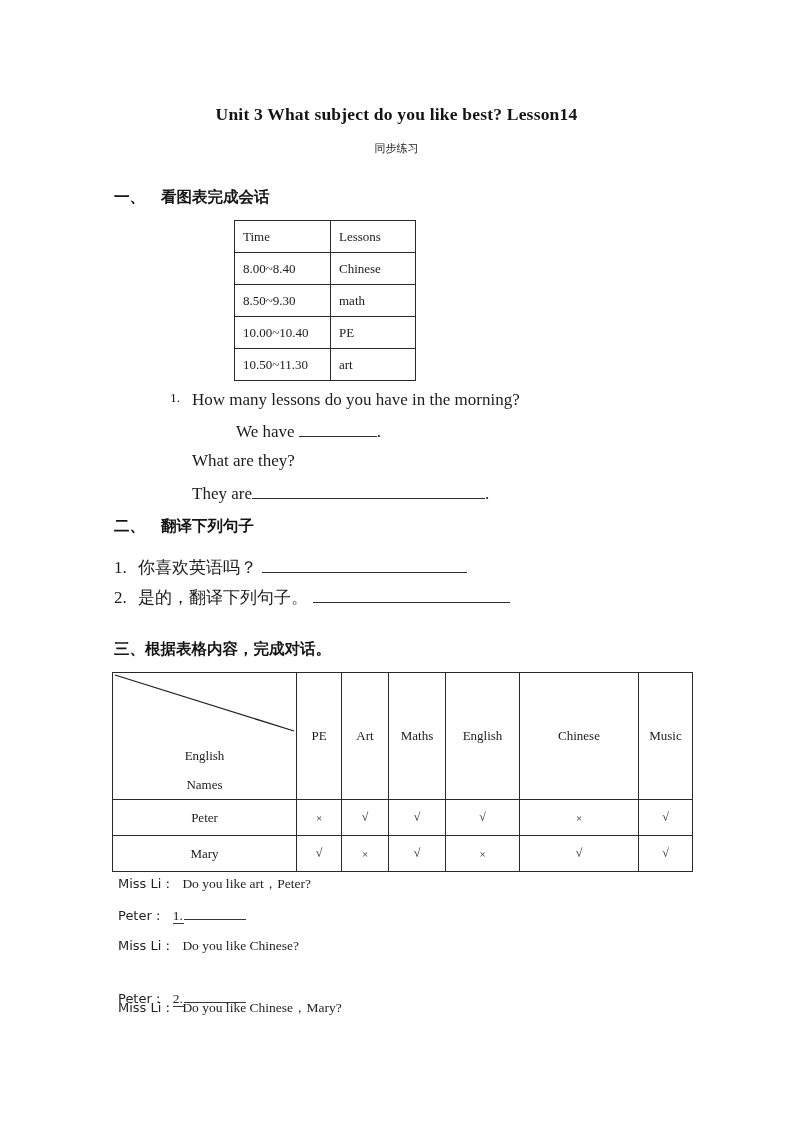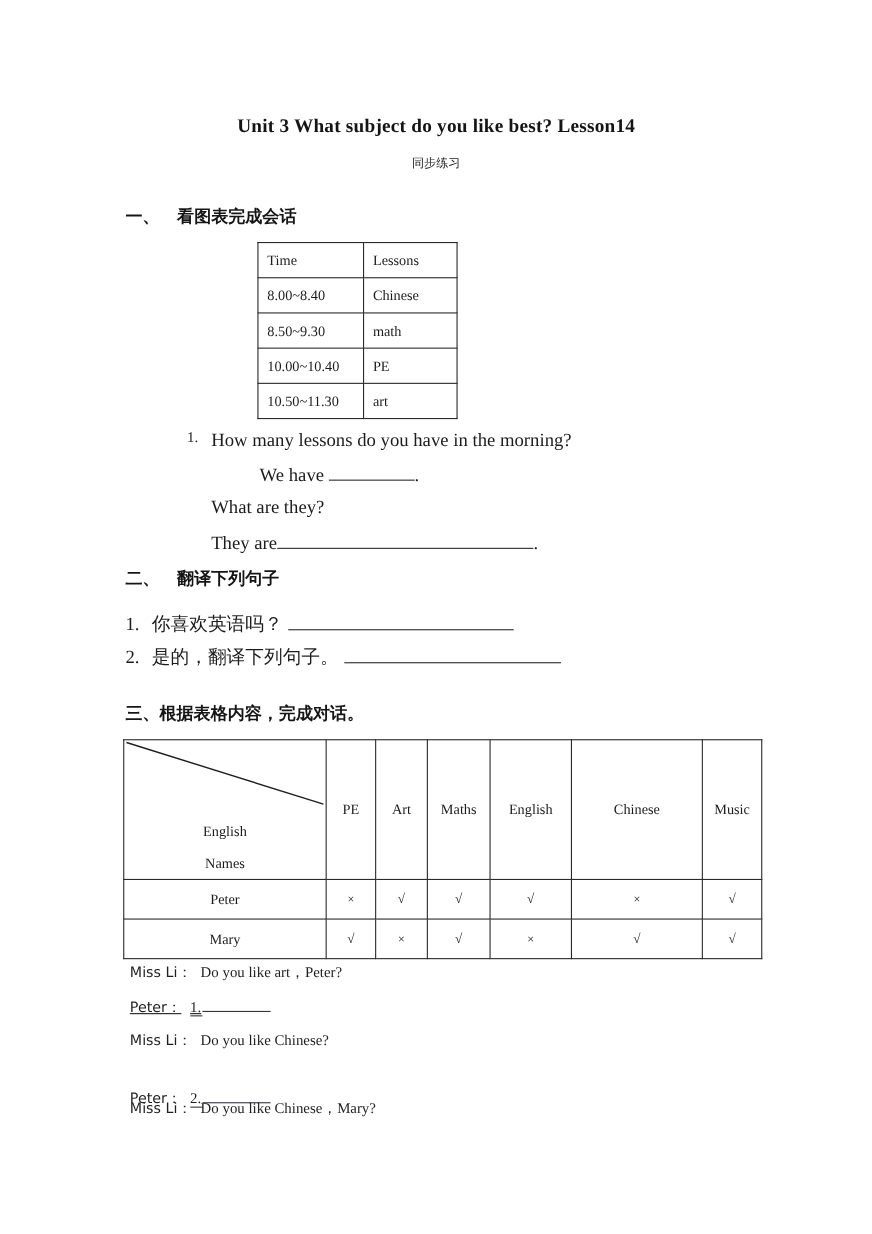--- a/index.html
+++ b/index.html
@@ -184,21 +184,21 @@
     position: absolute;
     left: 118px;
     font-size: 13px;
     color: #1f1f1f;
     white-space: nowrap;
     font-family: "DejaVu Sans", "Liberation Sans", sans-serif;
   }
   .dlg .speaker { font-family: "DejaVu Sans", "Liberation Sans", sans-serif; }
   .dlg .utter { margin-left: 8px; font-family: "Liberation Serif", serif; font-size: 13.5px; }
   .d1 { top: 875px; }
-  .d2 { top: 906px; text-decoration: underline; }
+  .d2 { top: 906px; }
   .d3 { top: 937px; }
   .d4 { top: 968px; margin-top: 21px; }
   .d5 { top: 999px; }
   .ans-blank {
     display: inline-block;
     border-bottom: 1px solid #33373f;
     width: 62px;
     height: 0.95em;
     vertical-align: baseline;
   }

